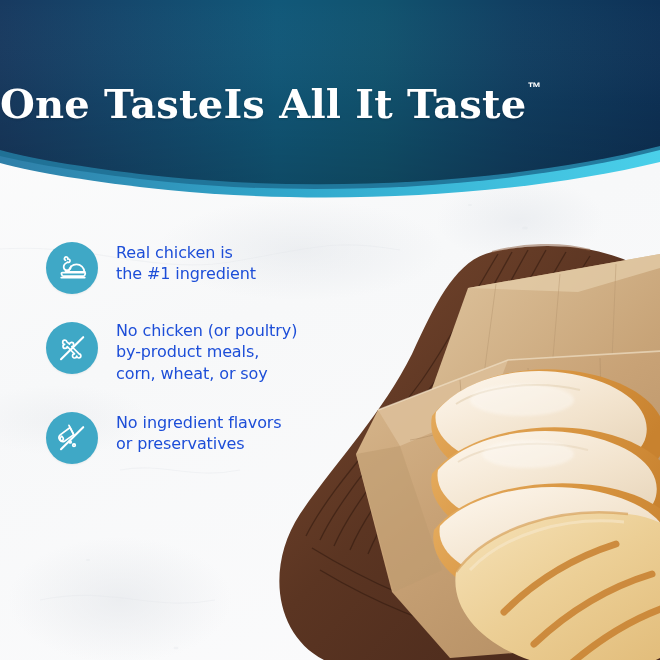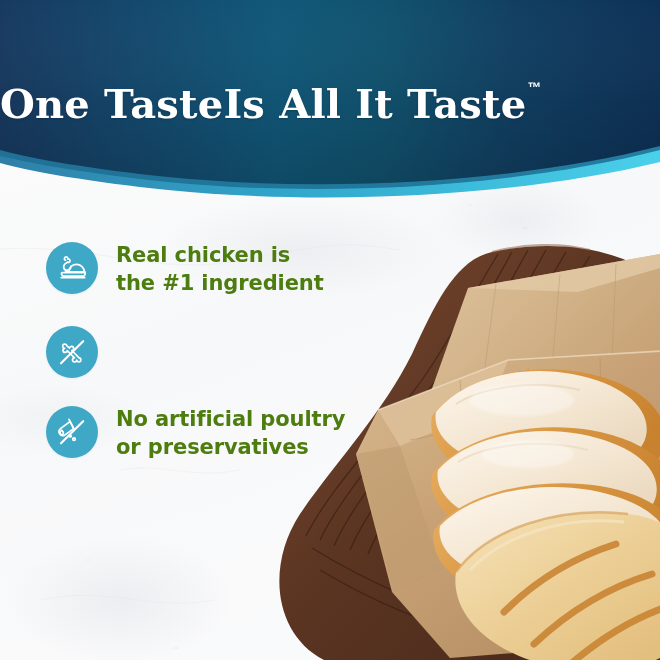--- a/index.html
+++ b/index.html
@@ -76,24 +76,24 @@
     border-radius:50%;
     background:#3fa8c6;
     display:flex; align-items:center; justify-content:center;
     margin-right:18px;
     margin-top:2px;
     box-shadow:0 1px 2px rgba(0,0,0,.06);
   }
   .ico-wrap svg{ display:block; }
   .btxt{
     font-family:"DejaVu Sans", sans-serif;
-    font-weight:700;
-    font-size:21px;
+    font-weight:400;
+    font-size:16px;
     line-height:1.33;
-    color:#4d7c0f;
+    color:#1d4ed8;
     letter-spacing:-.1px;
     padding-top:2px;
     white-space:pre-line;
   }
   .b2 .btxt{ padding-top:0; }
 
   
   .photo{
     position:absolute;
     right:0; bottom:0;
@@ -321,37 +321,40 @@
 
     <div class="bullet b2">
       <span class="ico-wrap">
         <svg width="34" height="34" viewBox="0 0 34 34" fill="none" stroke="#ffffff" stroke-width="1.7" stroke-linecap="round" stroke-linejoin="round">
 
           <path d="M11.9 10.9 a2.1 2.1 0 1 0 -2.2 2.4 a2.1 2.1 0 1 0 2.5 2.2 l7.3 7.3 a2.1 2.1 0 1 0 2.2 2.4 a2.1 2.1 0 1 0 2.4 -2.4 l-7.3 -7.3 a2.1 2.1 0 1 0 -2.3 -2.4 Z"></path>
 
           <path d="M28.2 6.2 L 6.0 28.2" stroke-width="2.1"></path>
         </svg>
       </span>
+      <span class="btxt">No chicken (or poultry)
+by-product meals,
+corn, wheat, or soy</span>
     </div>
 
     <div class="bullet b3">
       <span class="ico-wrap">
         <svg width="34" height="34" viewBox="0 0 34 34" fill="none" stroke="#ffffff" stroke-width="1.7" stroke-linecap="round" stroke-linejoin="round">
 
           <path d="M12.0 7.6 l5.6 5.6 l-6.6 9.1 a3.9 3.9 0 0 1 -6.0 -4.9 Z" transform="rotate(18 17 17)"></path>
 
           <path d="M10.2 5.9 l7.4 7.4" transform="rotate(18 17 17)"></path>
 
           <circle cx="15.2" cy="21.0" r="1.0"></circle>
           <circle cx="19.0" cy="24.2" r="1.3"></circle>
 
           <path d="M8.4 19.2 c0 -1.5 1.7 -2.9 1.7 -2.9 s1.7 1.4 1.7 2.9 a1.7 1.7 0 1 1 -3.4 0 Z" transform="translate(-3.4 -1.2)"></path>
 
           <path d="M28.2 6.2 L 6.0 28.2" stroke-width="2.1"></path>
         </svg>
       </span>
-      <span class="btxt">No artificial poultry
+      <span class="btxt">No ingredient flavors
 or preservatives</span>
     </div>
 
   </div>
 
 </div>
 
 </body></html>

